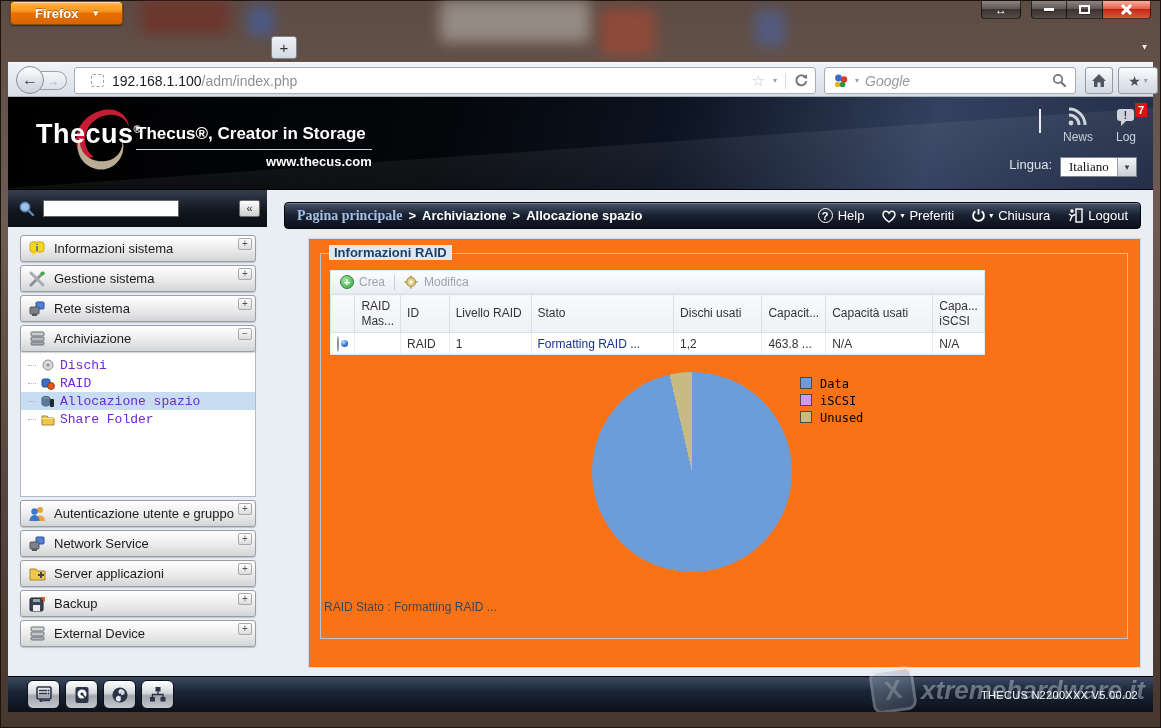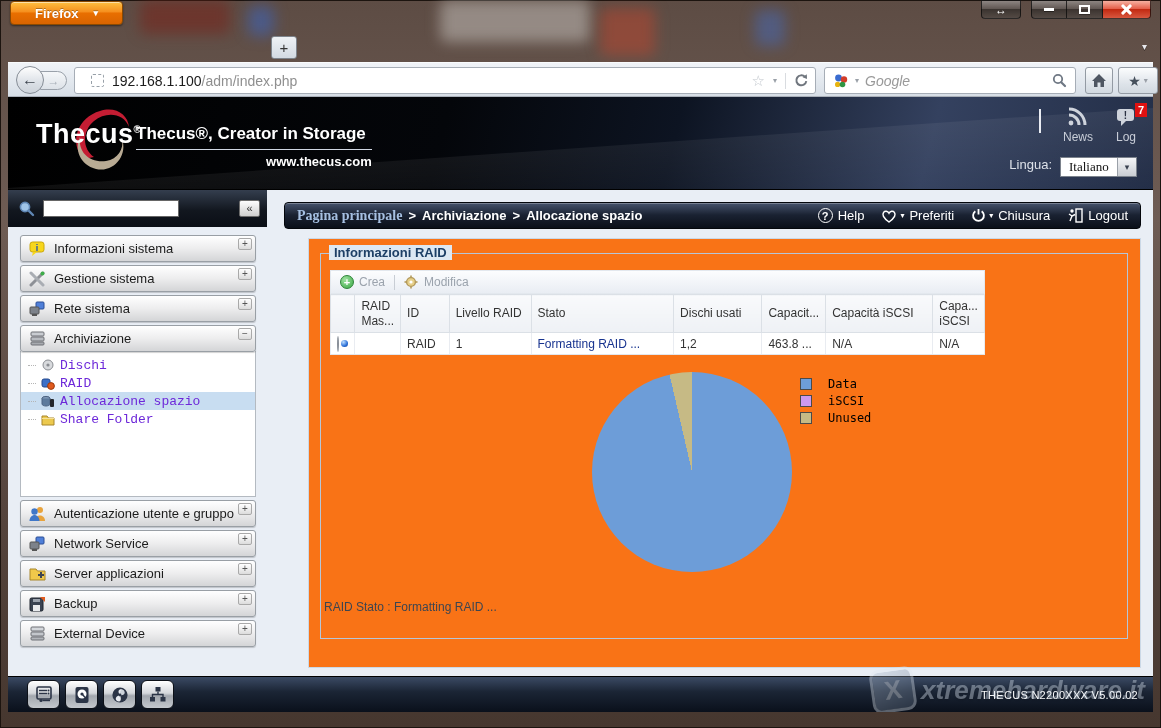--- a/index.html
+++ b/index.html
@@ -141,21 +141,21 @@
     padding:2px 6px; height:22px; color:#333; }
   .status-link { color:#17338f; cursor:pointer; }
   .radio { position:relative; width:13px; height:13px; border-radius:50%; border:1px solid #8a9099; margin:0 auto;
     background:radial-gradient(circle at 35% 30%,#fff,#dfe5ec); cursor:pointer; }
   .radio::after { content:""; position:absolute; left:3px; top:3px; width:7px; height:7px; border-radius:50%;
     background:radial-gradient(circle at 35% 30%,#bfe0ff,#2a6fd8 60%,#123c86); }
 
   .chart-area { position:relative; margin:17px 0 0 9px; width:655px; height:202px; }
   .pie { position:absolute; left:262px; top:0; width:200px; height:200px; border-radius:50%; }
   .legend { position:absolute; left:470px; top:5px; font-family:"DejaVu Sans Mono",monospace; font-size:12px; color:#000; }
-  .legend-row { display:flex; align-items:center; gap:16px; margin-bottom:3px; }
+  .legend-row { display:flex; gap:8px; margin-bottom:3px; }
   .swatch { width:12px; height:12px; border:1px solid #4a4a4a; flex:none; }
 
   .status-line { margin:26px 0 0 3px; font-size:12px; color:#3f4residual3; color:#3e4550; }
 
   
   .site-footer { position:absolute; bottom:0; left:0; right:0; height:36px; display:flex; align-items:center; gap:5px;
     padding:0 15px 0 19px; background:linear-gradient(#3b4a64,#1b2535 42%,#0a101b); border-top:1px solid #000; }
   .fbtn { width:33px; height:29px; border-radius:6px; border:1px solid #0d1118;
     background:linear-gradient(#ffffff,#d4d7db 45%,#a2a7ae 55%,#c4c8cd); display:flex; align-items:center; justify-content:center;
     box-shadow:inset 0 1px #fff; cursor:pointer; }
@@ -508,21 +508,21 @@
               </colgroup>
               <tbody>
                   <tr>
                 <th></th>
                 <th>RAID Mas...</th>
                 <th>ID</th>
                 <th>Livello RAID</th>
                 <th>Stato</th>
                 <th>Dischi usati</th>
                 <th>Capacit...</th>
-                <th>Capacità iSCSI</th>
+                <th>Capacità usati</th>
                 <th>Capa... iSCSI</th>
               </tr>
               <tr>
                 <td><span class="radio"></span></td>
                 <td></td>
                 <td>RAID</td>
                 <td>1</td>
                 <td><span class="status-link">Formatting RAID ...</span></td>
                 <td>1,2</td>
                 <td>463.8 ...</td>

